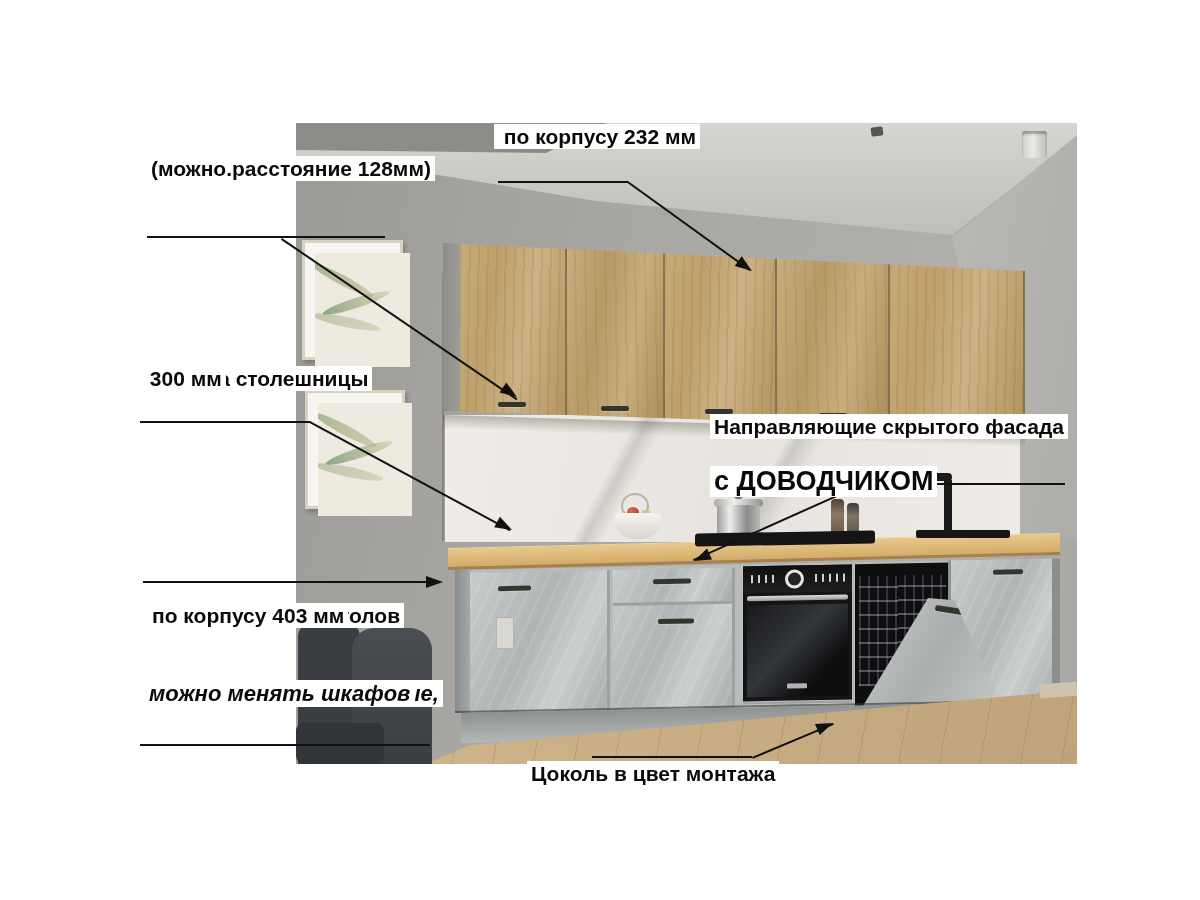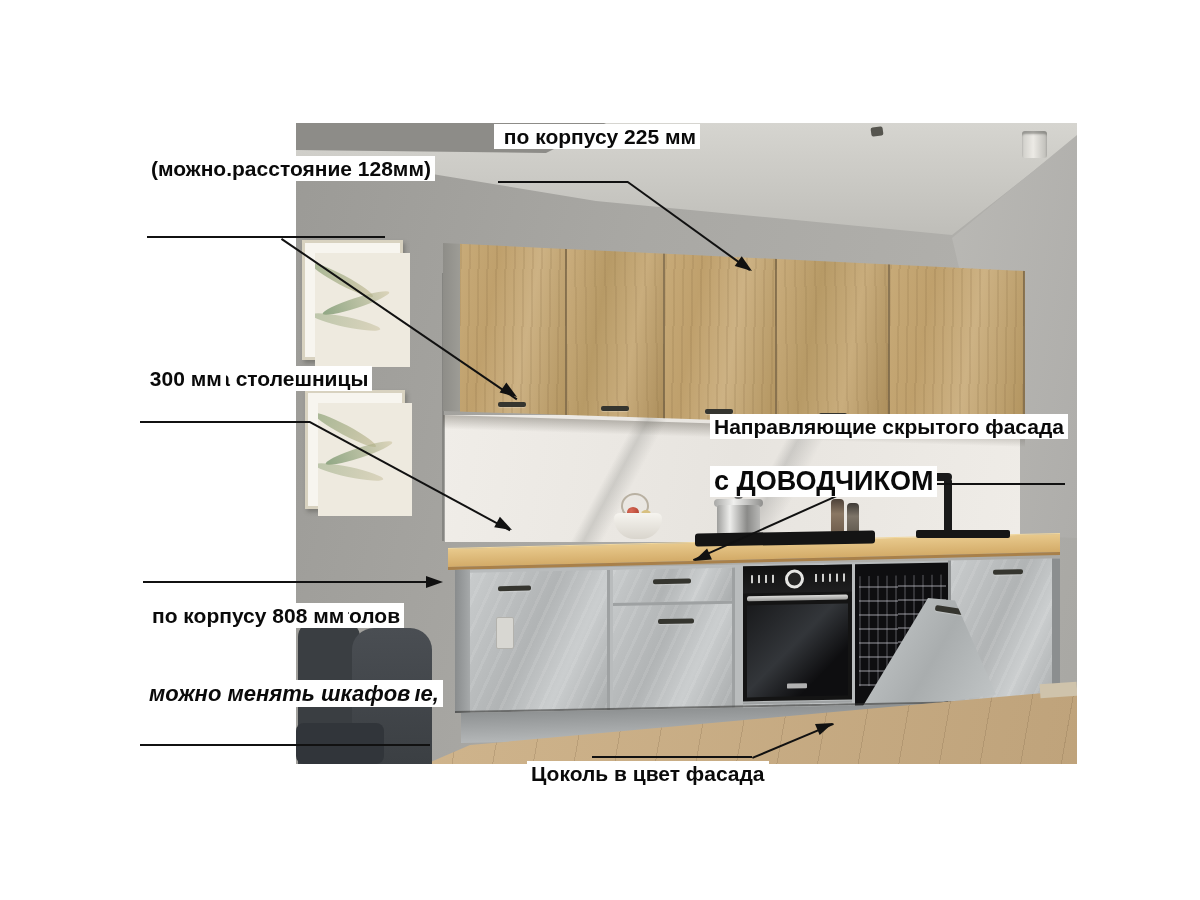--- a/index.html
+++ b/index.html
@@ -261,48 +261,48 @@
   </div>
 
   <div class="note fs21" style="left:147px;top:156px;">
     <div class="tl">Ручка в комплект не</div>
     <div class="tl">входит</div>
     <div class="tl">(можно.расстояние 128мм)</div>
   </div>
 
   <div class="note fs21" style="left:494px;top:124px;">
     <div class="tl">Глубина шкафов</div>
-    <div class="tl"> по корпусу 225 мм</div>
+    <div class="tl"> по корпусу 232 мм</div>
   </div>
 
   <div class="note fs21" style="left:140px;top:366px;">
     <div class="tl">Глубина столешницы</div>
     <div class="tl"> 300 мм</div>
   </div>
 
   <div class="note fs21" style="left:710px;top:414px;">
     <div class="tl">Механизм выдвижения ящиков -</div>
     <div class="tl">Направляющие скрытого фасада</div>
   </div>
   <div class="note emph" style="left:710px;top:466px;">
     <div class="tl">с ДОВОДЧИКОМ</div>
   </div>
 
   <div class="note fs21" style="left:148px;top:603px;">
     <div class="tl">Глубина нижних столов</div>
-    <div class="tl">по корпусу 808 мм</div>
+    <div class="tl">по корпусу 403 мм</div>
   </div>
 
   <div class="note fs22 italic" style="left:145px;top:680px;">
     <div class="tl">* Все модули раздельные,</div>
     <div class="tl">можно менять шкафов</div>
   </div>
 
   <div class="note fs21" style="left:527px;top:761px;">
-    <div class="tl">Цоколь в цвет фасада</div>
+    <div class="tl">Цоколь в цвет монтажа</div>
   </div>
 
   <div class="ln" style="left:147px;top:236px;width:238px;"></div>
   <div class="ln" style="left:282px;top:238px;width:285px;transform:rotate(34.3deg);"></div>
   <div class="ah" style="left:517px;top:397px;transform:rotate(34.3deg) translate(-17px,-6px);"></div>
 
   <div class="ln" style="left:498px;top:181px;width:130px;"></div>
   <div class="ln" style="left:628px;top:181px;width:151px;transform:rotate(35.8deg);"></div>
   <div class="ah" style="left:752px;top:271px;transform:rotate(35.8deg) translate(-17px,-6px);"></div>
 

